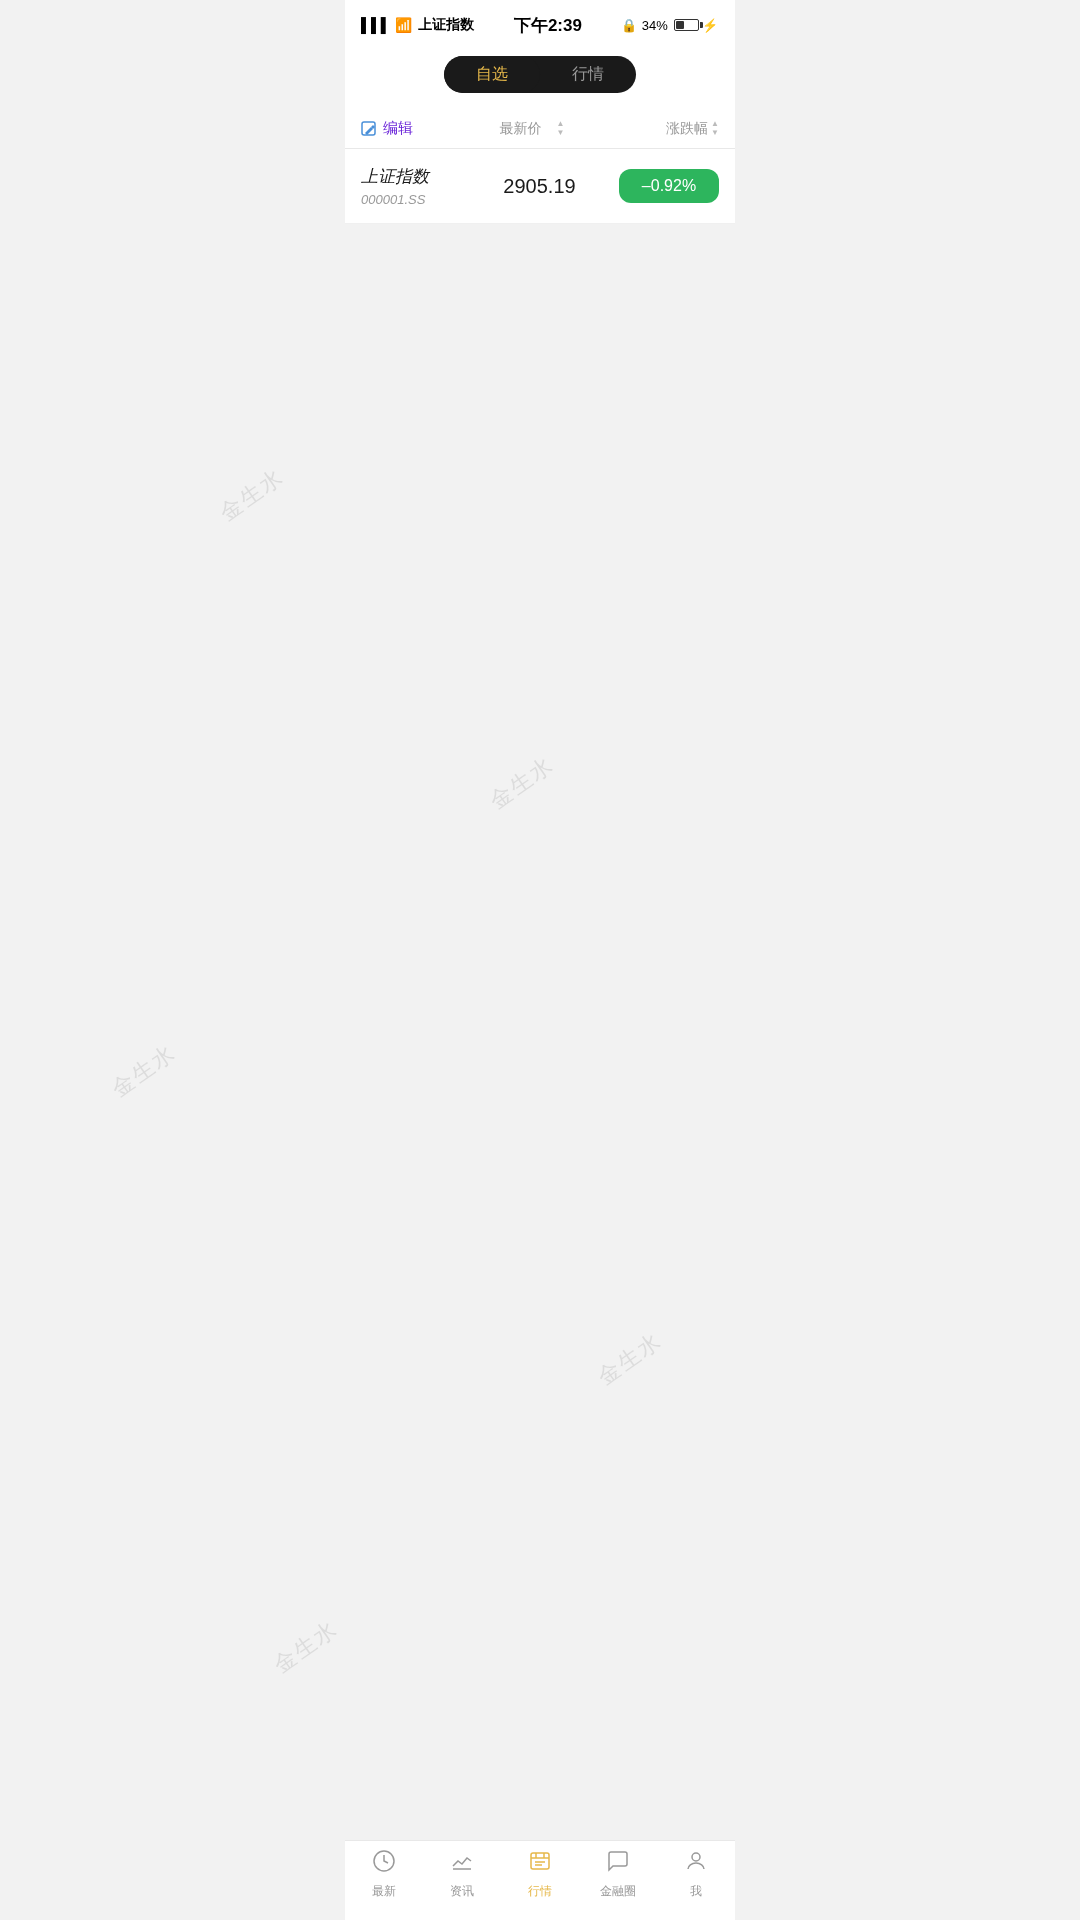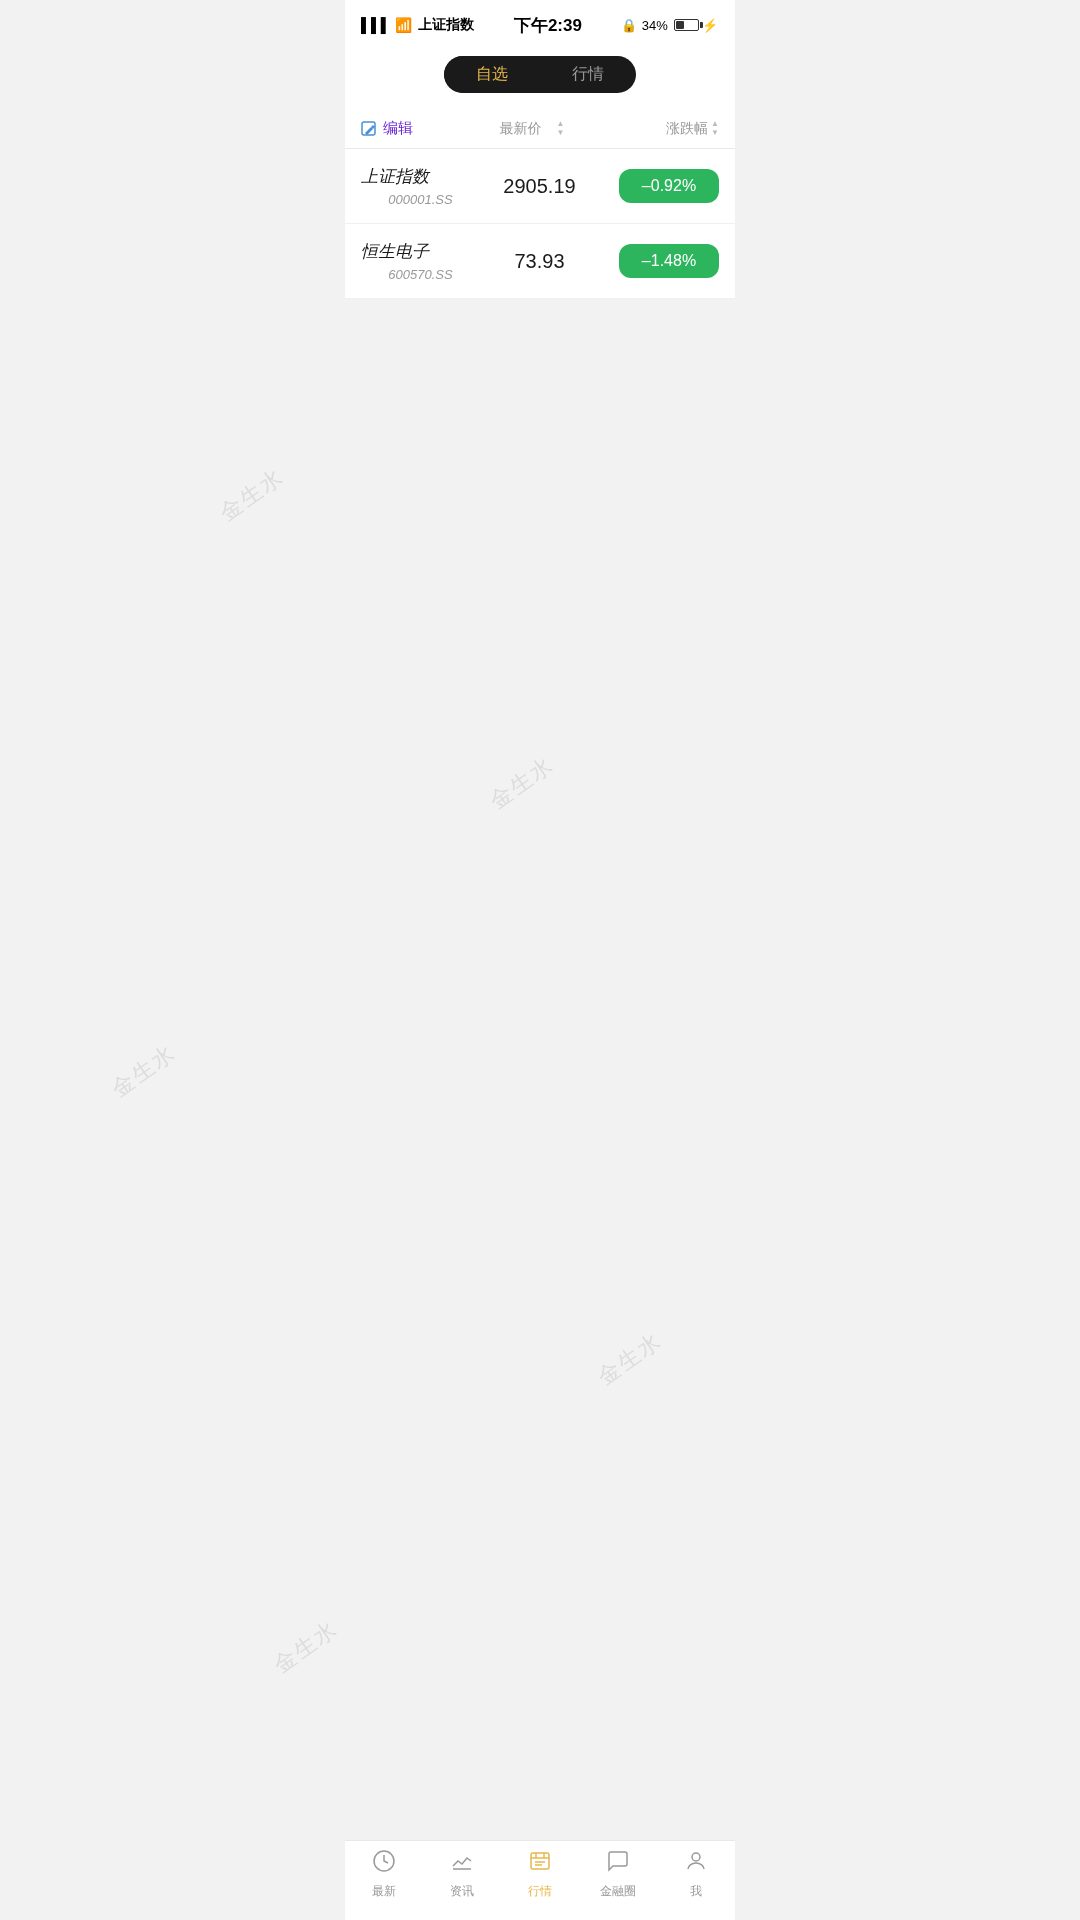--- a/index.html
+++ b/index.html
@@ -188,21 +188,20 @@
     .stock-name {
       font-size: 17px;
       color: #1a1a1a;
       font-weight: 500;
       margin-bottom: 4px;
     }
 
     .stock-code {
       font-size: 13px;
       color: #999;
-      text-align: center;
     }
 
     .stock-price {
       flex: 1;
       text-align: center;
       font-size: 20px;
       color: #1a1a1a;
     }
 
     .stock-change {
@@ -351,30 +350,20 @@
       <div class="stock-name">上证指数</div>
       <div class="stock-code">000001.SS</div>
     </div>
     <div class="stock-price">2905.19</div>
     <div class="stock-change">
       <span class="change-badge">–0.92%</span>
     </div>
   </div>
 
 
-  <div class="stock-item">
-    <div class="stock-info">
-      <div class="stock-name">恒生电子</div>
-      <div class="stock-code">600570.SS</div>
-    </div>
-    <div class="stock-price">73.93</div>
-    <div class="stock-change">
-      <span class="change-badge">–1.48%</span>
-    </div>
-  </div>
 
 </div>
 
 <div class="empty-area"></div>
 
 <div class="watermark">
   <span class="watermark-text" style="top: 25%; left: 20%;">金生水</span>
   <span class="watermark-text" style="top: 40%; left: 45%;">金生水</span>
   <span class="watermark-text" style="top: 55%; left: 10%;">金生水</span>
   <span class="watermark-text" style="top: 70%; left: 55%;">金生水</span>

